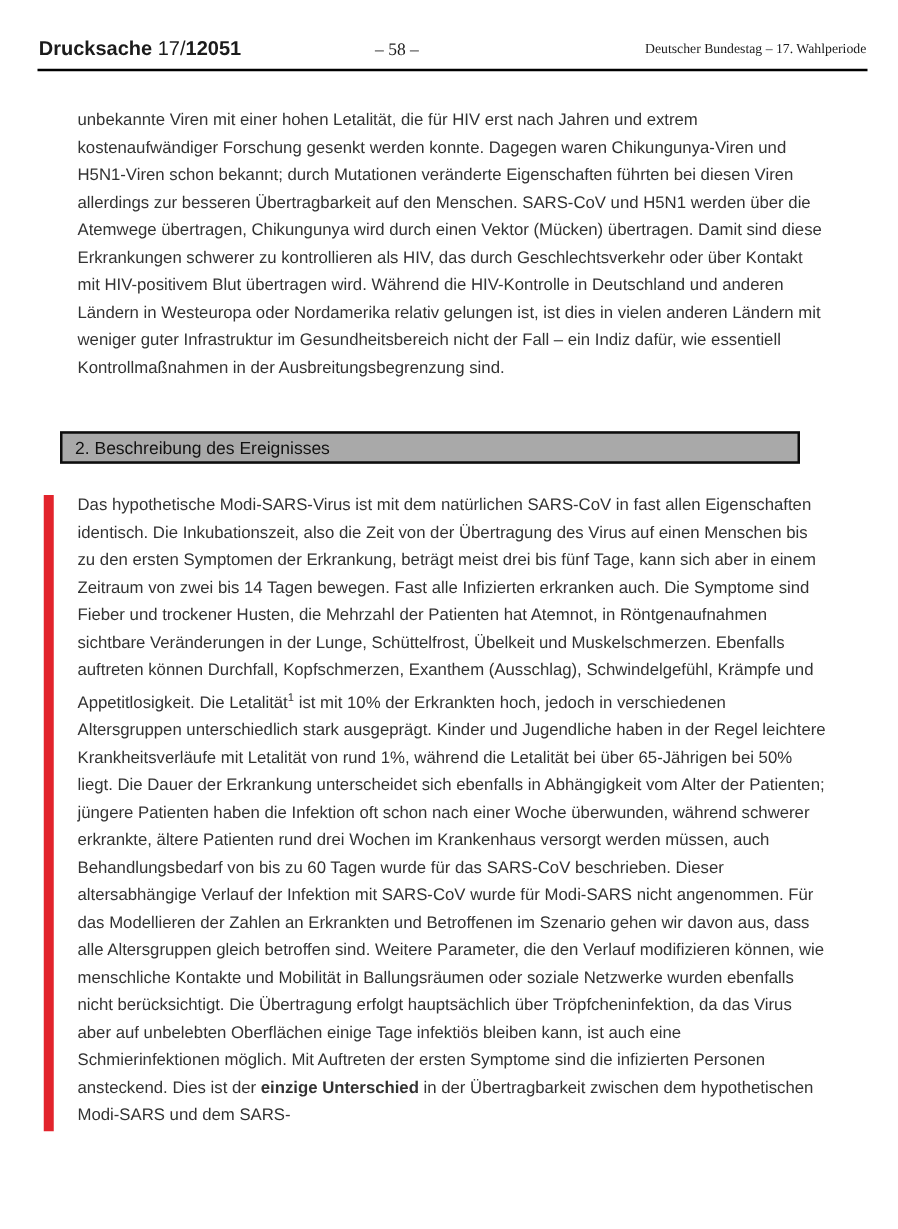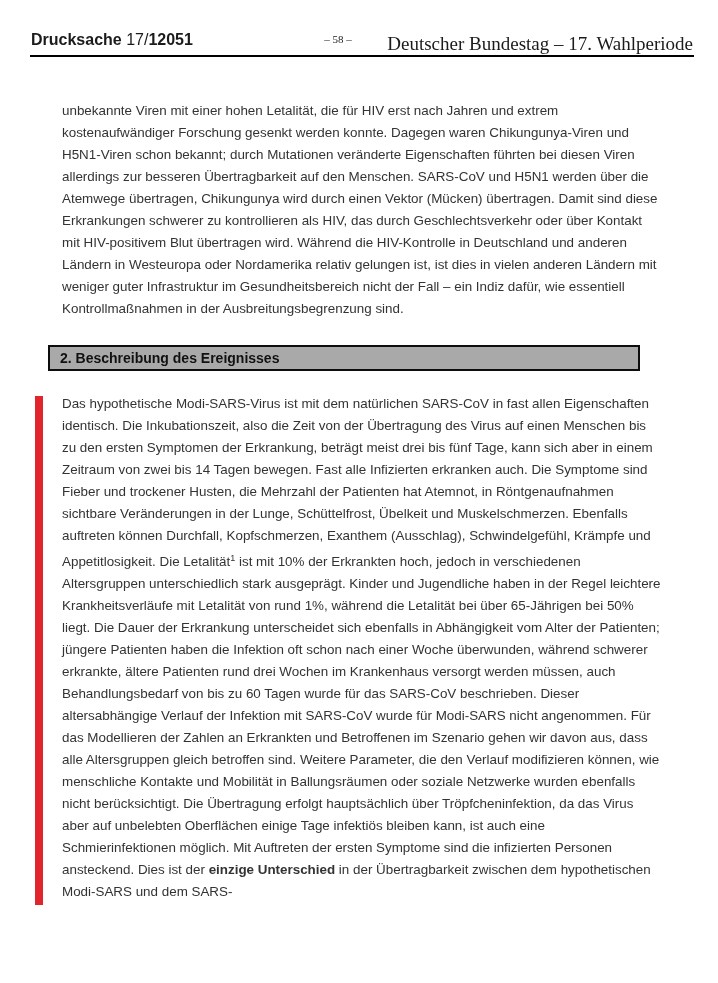--- a/index.html
+++ b/index.html
@@ -26,31 +26,30 @@
     font-weight: bold;
     color: #1b1b1b;
     white-space: nowrap;
   }
   .header-left .num-prefix { font-weight: normal; }
   .header-center {
     position: absolute;
     left: 300px;
     width: 76px;
     top: 33px;
-    text-align: center;
     font-family: "Liberation Serif", serif;
-    font-size: 11px;
+    font-size: 14px;
     color: #1b1b1b;
   }
   .header-right {
     position: absolute;
     right: 25px;
     top: 33px;
     font-family: "Liberation Serif", serif;
-    font-size: 19px;
+    font-size: 11px;
     color: #1b1b1b;
     white-space: nowrap;
   }
   .header-rule {
     position: absolute;
     left: 30px;
     right: 24px;
     top: 55px;
     height: 2px;
     background: #000000;
@@ -59,42 +58,42 @@
   
   .para {
     position: absolute;
     left: 62px;
     width: 600px;
     font-size: 13.4px;
     line-height: 22px;
     text-align: left;
     color: #333333;
   }
-  .para-intro { top: 100px; }
+  .para-intro { top: 85px; }
   .para-body  { top: 393px; }
 
   .run-italic { }
   .run-bold   { font-weight: bold; text-align: right; }
   .run-sup    { font-size: 9px; vertical-align: 5px; }
 
   
   .section-bar {
     position: absolute;
     left: 48px;
     top: 345px;
     width: 592px;
     height: 26px;
     box-sizing: border-box;
     background: #a9a9a9;
     border: 2px solid #0d0d0d;
     padding-left: 10px;
     display: flex;
     align-items: center;
     font-size: 14px;
-    font-weight: bold;
+    font-weight: normal;
     color: #111111;
   }
 
   
   .change-bar {
     position: absolute;
     left: 35px;
     top: 396px;
     width: 8px;
     height: 509px;

